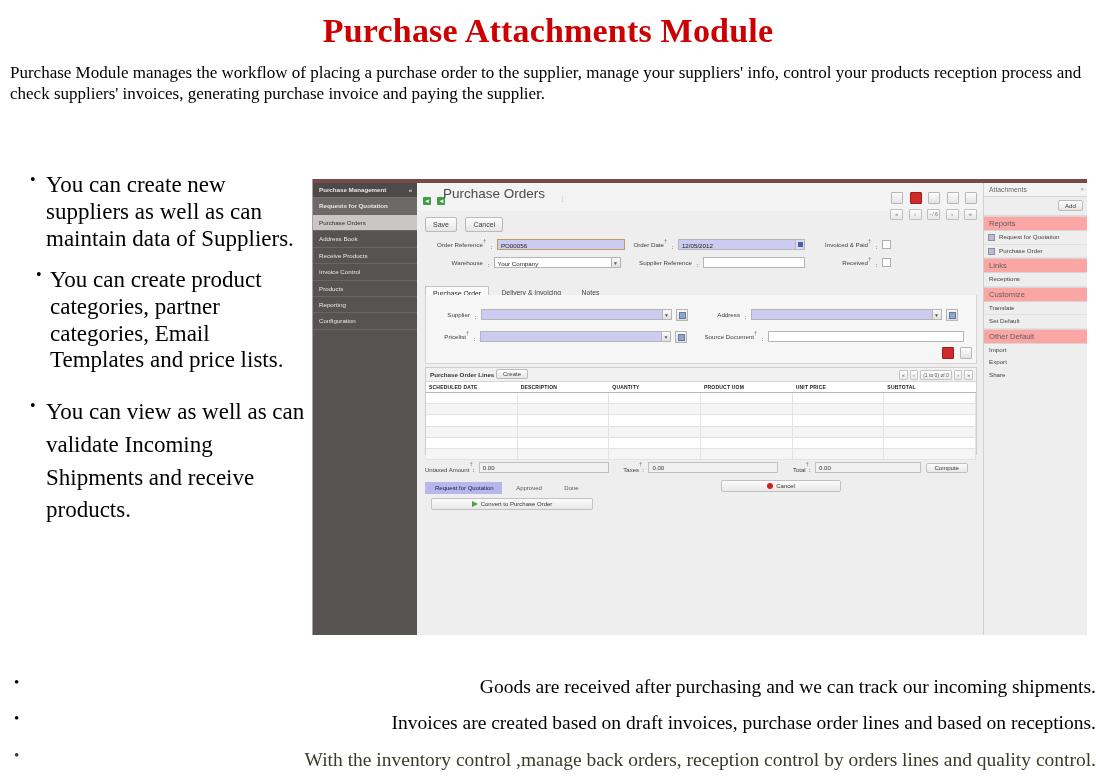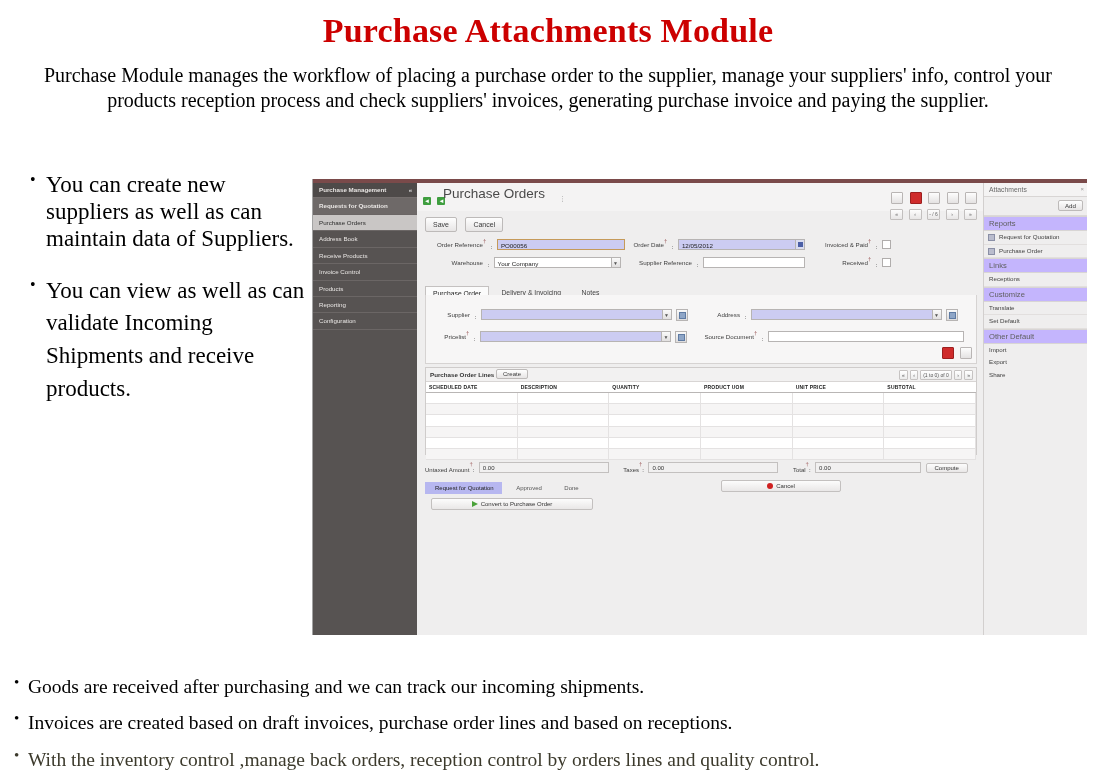--- a/index.html
+++ b/index.html
@@ -10,23 +10,23 @@
   .page{position:relative;width:1096px;height:778px;}
 
   
   .main-title{
     text-align:center;color:#cc0000;font-weight:bold;font-size:34px;
     font-family:"Liberation Serif",serif;
     margin:12px 0 0 0;line-height:1.1;letter-spacing:0.2px;
   }
 
   .intro{
-    margin:14px 10px 0 10px;font-size:20px;line-height:1.22;
+    margin:14px 10px 0 10px;font-size:17px;line-height:1.22;
     font-family:"Liberation Serif",serif;color:#000;
-    text-align:center;
+    text-align:left;
   }
 
   
   .kf-wrap{position:absolute;left:0;top:156px;width:312px;}
   .kf-title{
     font-weight:bold;font-size:23px;text-align:center;margin:0 0 4px 0;
     padding-left:10px;
   }
   ul.kf{margin:4px 0 0 0;padding:0 6px 0 30px;list-style:none;}
   ul.kf li{
@@ -35,22 +35,23 @@
   }
   ul.kf li::before{
     content:"\2022";position:absolute;left:0;top:-1px;font-size:16px;
   }
   ul.kf li.indent2{padding-left:14px;margin-left:6px;}
   ul.kf li.last{margin-top:22px;line-height:1.42;}
 
   
   .bottom-list{position:absolute;left:0;top:664px;width:1096px;}
   .bottom-list div{
-    position:relative;font-size:19.5px;padding-left:28px;margin-bottom:14px;
+    position:relative;font-size:19.5px;padding-left:36px;margin-bottom:14px;
     line-height:1.15;
+    text-align:right;
   }
   .bottom-list div::before{
     content:"\2022";position:absolute;left:14px;top:-2px;font-size:15px;
   }
   .bottom-list div.olive{color:#3c3a2c;}
 
   
   .erp{
     position:absolute;left:312px;top:167px;width:774px;height:456px;
     background:#efeeee;font-family:"Liberation Sans",sans-serif;
@@ -238,21 +239,21 @@
     border-bottom:1px solid #d8d5d4;position:relative;background:#f4f3f3;
   }
   .rp-head .x{position:absolute;right:4px;top:0;color:#999;font-size:6px;}
   .rp-addrow{height:18px;position:relative;border-bottom:1px solid #dcd9d8;}
   .rp-add{
     position:absolute;right:5px;top:3px;border:1px solid #bdbab9;border-radius:2px;
     background:linear-gradient(#fefefe,#e7e5e5);font-size:6.2px;padding:1px 6px;color:#3a3a3a;
   }
   .rp-sec{
     height:13px;line-height:13px;font-size:7.6px;color:#5e5e5e;padding-left:5px;
-    background:#c4b5fd;border-top:1px solid #d8d5d4;border-bottom:1px solid #d8d5d4;
+    background:#fca5a5;border-top:1px solid #d8d5d4;border-bottom:1px solid #d8d5d4;
   }
   .rp-item{
     height:12.5px;line-height:12.5px;font-size:6.2px;color:#3f3f3f;padding-left:5px;
     border-bottom:1px solid #e2dfde;position:relative;white-space:nowrap;overflow:hidden;
   }
   .rp-item.ico{padding-left:15px;}
   .rp-item.ico::before{
     content:"";position:absolute;left:4px;top:3px;width:7px;height:7px;
     background:#b9bccd;border:1px solid #8a8fa6;box-sizing:border-box;
   }
@@ -263,20 +264,21 @@
 
 <div class="page">
 
   <h1 class="main-title">Purchase Attachments Module</h1>
 
   <p class="intro">Purchase Module manages the workflow of placing a purchase order to the supplier, manage your suppliers' info, control your products reception process and check suppliers' invoices, generating purchase invoice and paying the supplier.</p>
 
   <div class="kf-wrap">
     <ul class="kf">
       <li>You can create new suppliers as well as can maintain data of Suppliers.</li>
+      <li class="indent2">You can create product categories, partner categories, Email Templates and price lists.</li>
       <li class="last">You can view as well as can validate Incoming Shipments and receive products.</li>
     </ul>
   </div>
 
   <div class="erp">
     <div class="erp-topbar"></div>
 
     <div class="erp-side">
       <div class="side-item head">
         <span>Purchase Management</span>

